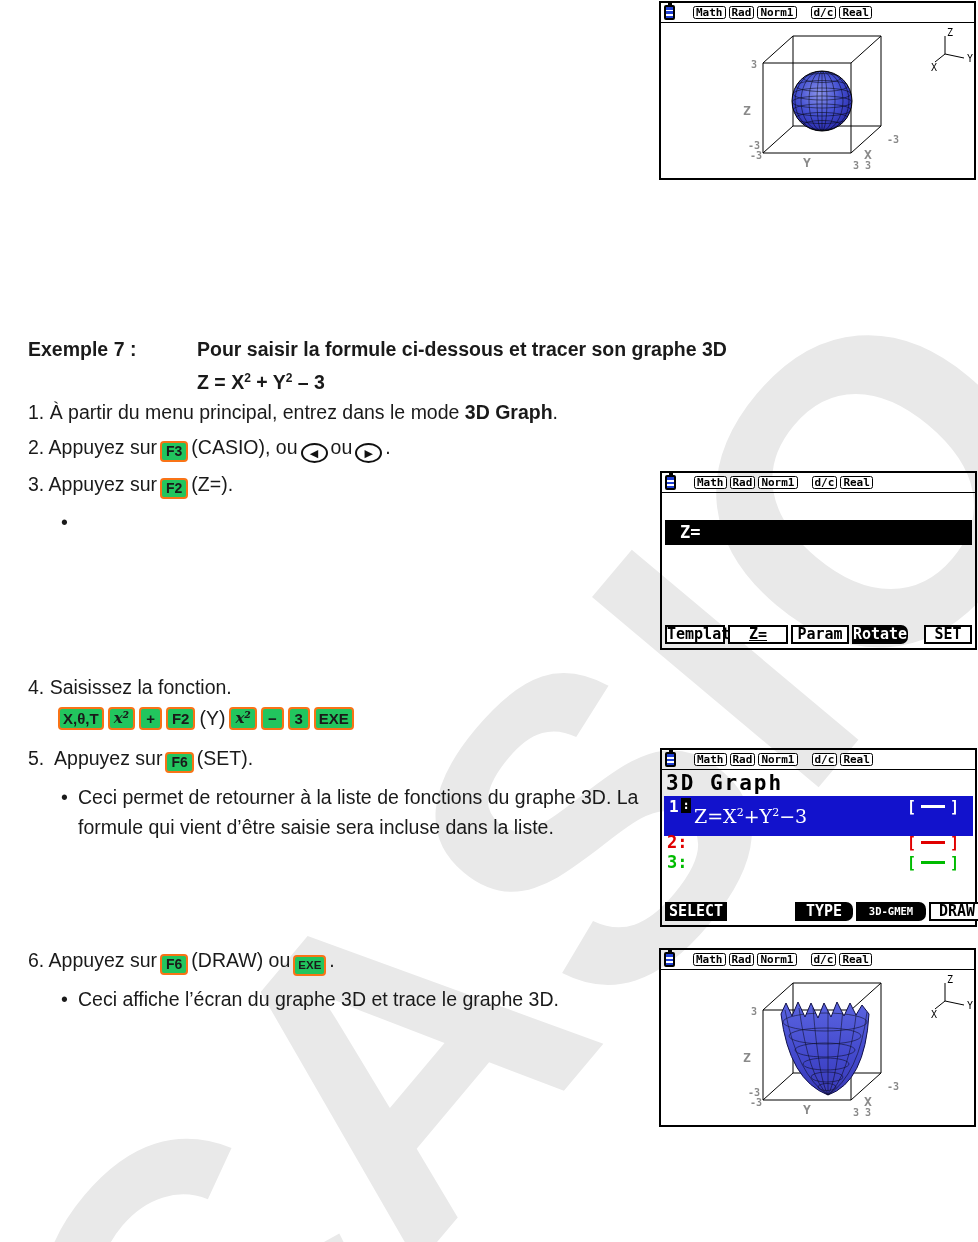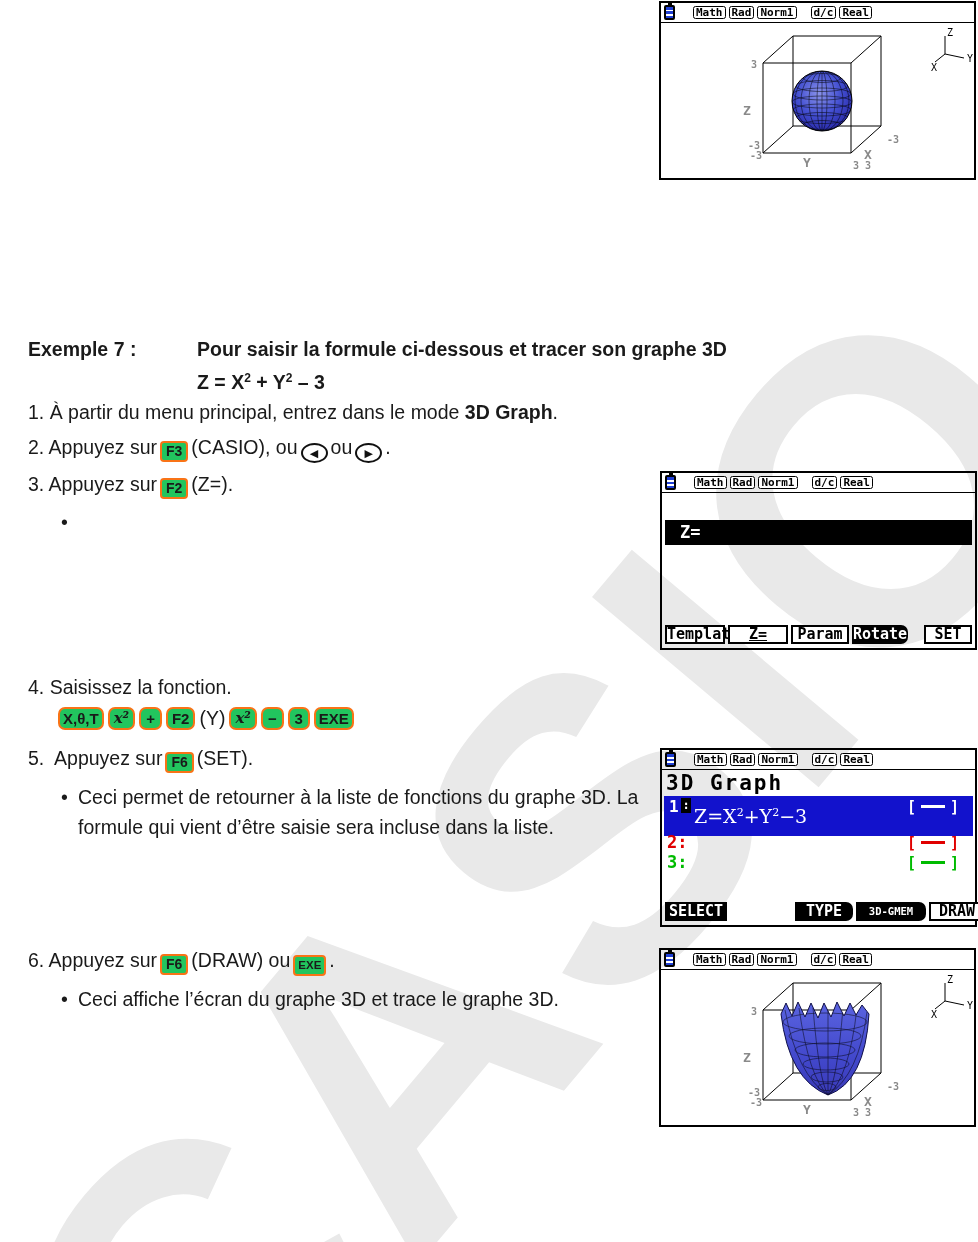--- a/index.html
+++ b/index.html
@@ -32,21 +32,21 @@
   }
   .kcap.small { font-size:11.5px; letter-spacing:0; padding:0 3px; line-height:17px; }
   .kcap.xsq { font-family:"DejaVu Serif", serif; font-style:italic; font-size:14px; }
   .kcap.op { font-size:15px; font-weight:bold; padding:0 5px; }
   .oval {
     display:inline-block; border:2.5px solid #111; border-radius:50%;
     width:27px; height:20px; line-height:17px; text-align:center;
     font-size:11px; color:#111; vertical-align:-3px; margin:0 3px;
   }
   .keyseq { position:absolute; display:flex; align-items:center; gap:4px; }
-  .keyseq .kcap { font-size:15px; line-height:19px; margin:0;border-radius:7px; }
+  .keyseq .kcap { font-size:15px; line-height:19px; margin:0; }
   .keyseq .plain { font-size:19.5px; }
 
   
   .screen {
     position:absolute; width:317px; height:179px;
     border:2.5px solid #000; background:transparent;
   }
   .statusbar {
     position:absolute; left:0; right:0; top:0; height:20px;
     border-bottom:1.5px solid #000;

